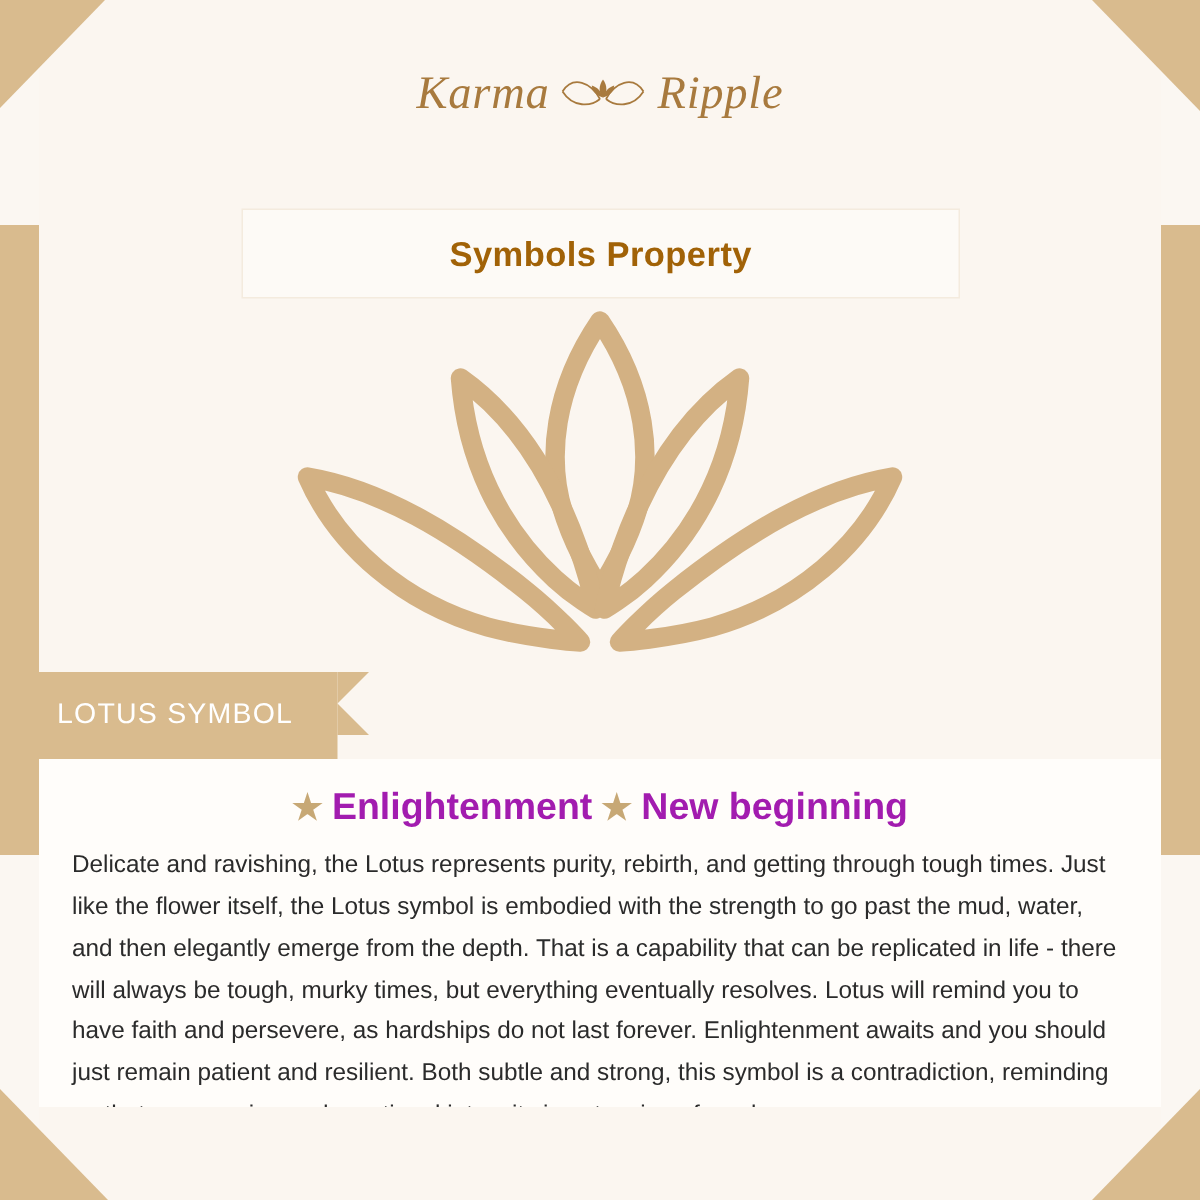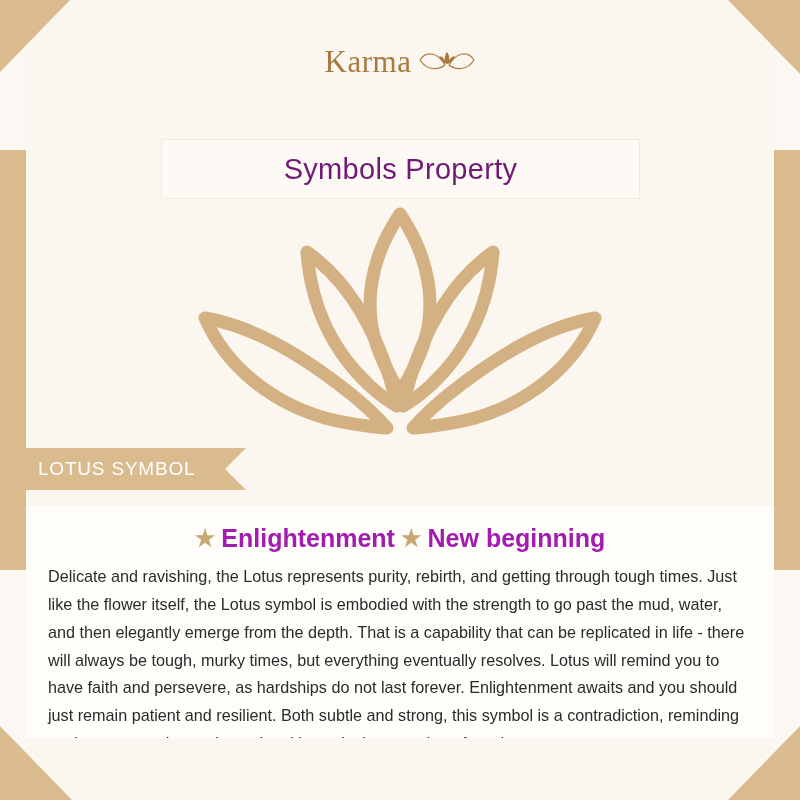--- a/index.html
+++ b/index.html
@@ -90,22 +90,24 @@
   
   .brand {
     position: absolute;
     top: 44px;
     left: 0;
     right: 0;
     text-align: center;
   }
   .brand-row {
     display: inline-flex;
+    align-items: center;
     gap: 8px;
     color: #a9763a;
+    font-style: italic;
   }
   .brand-word {
     font-family: "Liberation Serif", serif;
     font-size: 31px;
     letter-spacing: 0.5px;
     color: #a87a3e;
   }
   .brand-mark {
     width: 56px;
     height: 34px;
@@ -120,23 +122,23 @@
     width: 477px;
     height: 58px;
     background: #fdfaf6;
     display: flex;
     align-items: center;
     justify-content: center;
     box-shadow: 0 0 0 1px rgba(217,187,142,0.18);
   }
   .title-banner .title-text {
     font-family: "Liberation Sans", sans-serif;
-    font-weight: normal;
-    font-size: 29px;
-    color: #701a75;
+    font-weight: bold;
+    font-size: 23px;
+    color: #a16207;
     letter-spacing: 0.3px;
   }
 
   
   .lotus-wrap {
     position: absolute;
     top: 196px;
     left: 50%;
     transform: translateX(-50%);
     width: 470px;
@@ -146,21 +148,21 @@
     display: block;
     width: 100%;
     height: 100%;
   }
 
   
   .ribbon {
     position: absolute;
     left: 0;
     top: 448px;
-    height: 42px;
+    height: 58px;
     background: #d9bb8e;
     display: flex;
     align-items: center;
     padding-left: 38px;
     padding-right: 30px;
     color: #ffffff;
     font-size: 19px;
     letter-spacing: 0.8px;
   }
   .ribbon::after {
@@ -246,20 +248,21 @@
             <path d="M28 8 C25 12 25 17 28 20 C31 17 31 12 28 8 Z" fill="#a87a3e" stroke="none"></path>
             <path d="M28 20 C24 19 21 16 20.5 12 C24 13 27 16 28 20 Z" fill="#a87a3e" stroke="none"></path>
             <path d="M28 20 C32 19 35 16 35.5 12 C32 13 29 16 28 20 Z" fill="#a87a3e" stroke="none"></path>
             <path d="M1 16 C8 5 20 10 26 21"></path>
             <path d="M1 16 C8 27 20 26 26 21"></path>
             <path d="M55 16 C48 5 36 10 30 21"></path>
             <path d="M55 16 C48 27 36 26 30 21"></path>
           </g>
         </svg>
       </span>
+      <span class="brand-word">Ripple</span>
     </div>
   </div>
 
   <div class="title-banner">
     <span class="title-text">Symbols Property</span>
   </div>
 
   <div class="lotus-wrap">
     <svg viewBox="0 0 470 290" xmlns="http://www.w3.org/2000/svg">
       <g fill="none" stroke="#d3b183" stroke-width="13" stroke-linejoin="round" stroke-linecap="round">

